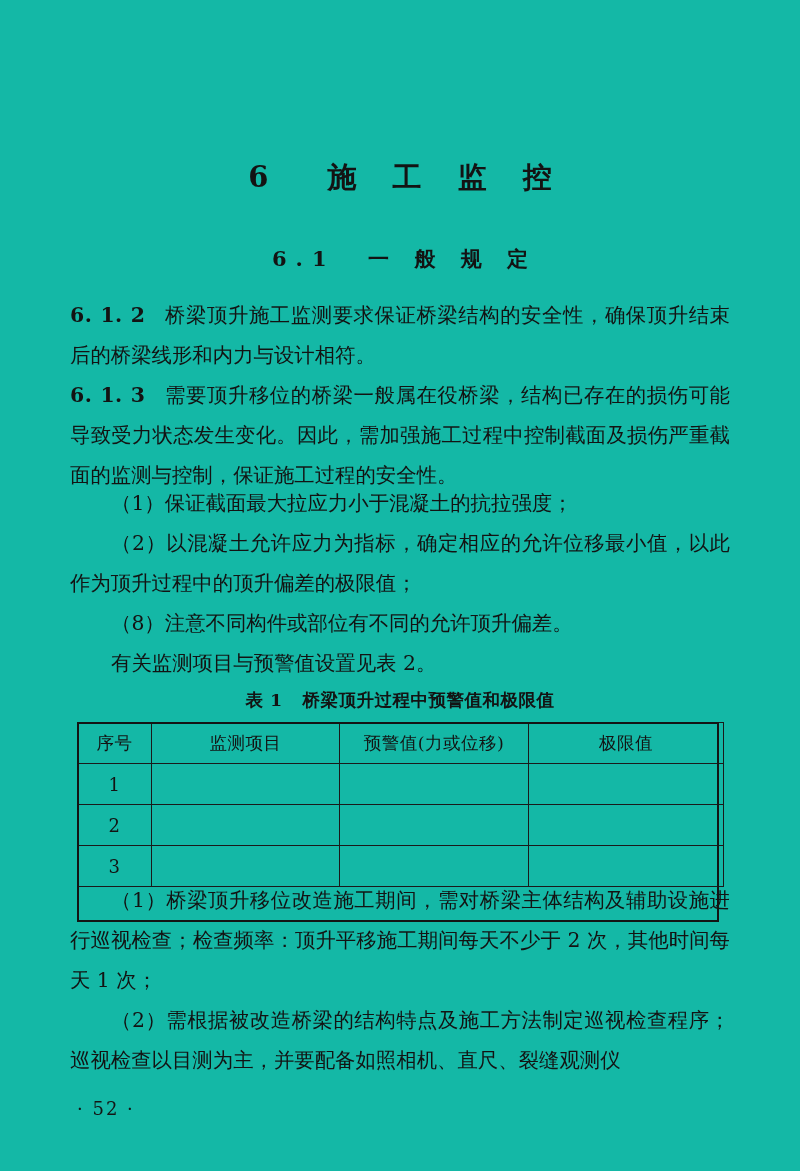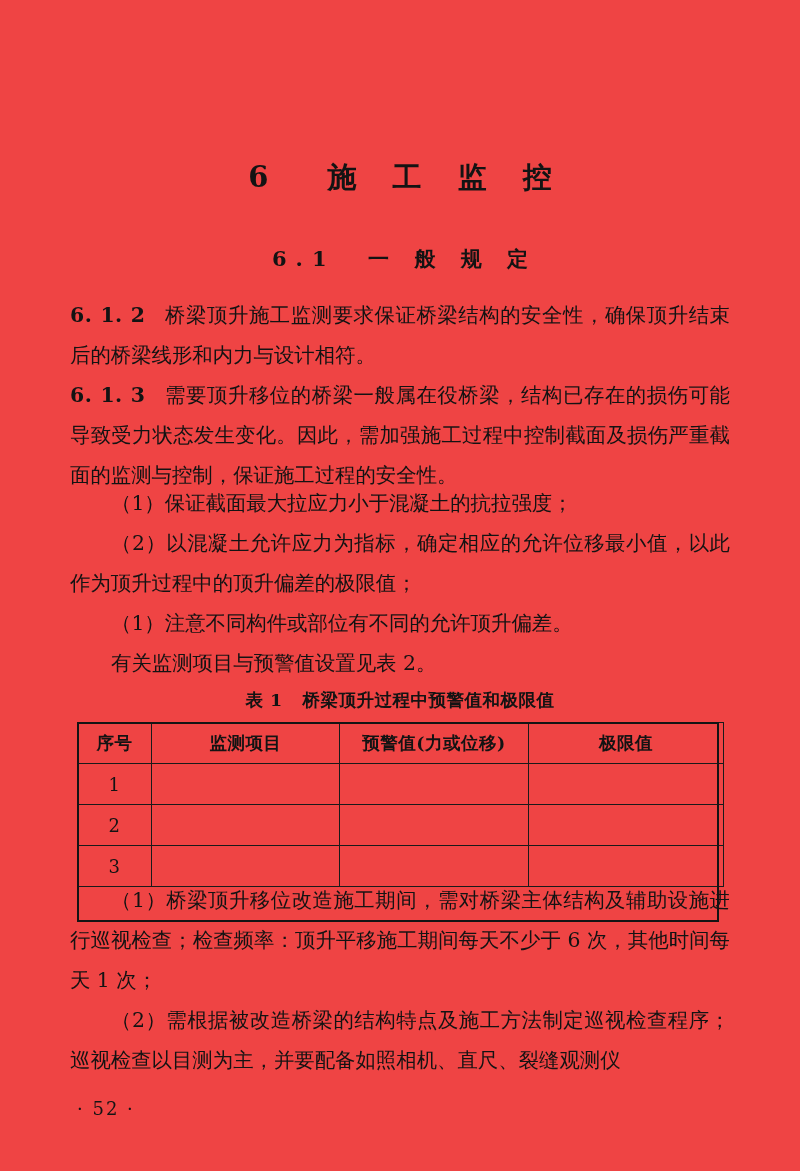--- a/index.html
+++ b/index.html
@@ -4,21 +4,21 @@
 <style>
   html, body {
     margin: 0;
     padding: 0;
     background: #ffffff;
   }
   .page {
     position: relative;
     width: 800px;
     height: 1171px;
-    background: #ef4444;
+    background: #14b8a6;
     font-family: "DejaVu Serif", "Liberation Serif", serif;
     color: #131313;
     overflow: hidden;
   }
 
   
   .chapter-title {
     position: absolute;
     top: 158px;
     left: 0;
@@ -96,21 +96,21 @@
     width: 642px;
     border-collapse: collapse;
     table-layout: fixed;
     font-size: 17.5px;
   }
   .warn-table td {
     border: 1px solid #1a1a1a;
     text-align: center;
     vertical-align: middle;
     padding: 0;
-    font-weight: bold;
+    font-weight: normal;
     letter-spacing: 0.5px;
   }
   .warn-table .hdr td { height: 40px; }
   .warn-table .bodyrow td {
     height: 40px;
     font-weight: normal;
     font-size: 18px;
   }
   .warn-table .col-seq  { width: 73px; }
   .warn-table .col-item { width: 187px; }
@@ -153,21 +153,21 @@
     <p><span class="p-num">6. 1. 2</span><span class="p-gap"></span><span>桥梁顶升施工监测要求保证桥梁结构的安全性，确保顶升结束后的桥梁线形和内力与设计相符。</span></p>
   </div>
 
   <div class="body-block" style="top: 375px;">
     <p><span class="p-num">6. 1. 3</span><span class="p-gap"></span><span>需要顶升移位的桥梁一般属在役桥梁，结构已存在的损伤可能导致受力状态发生变化。因此，需加强施工过程中控制截面及损伤严重截面的监测与控制，保证施工过程的安全性。</span></p>
   </div>
 
   <div class="body-block" style="top: 483px;">
     <p class="p-indent">（1）保证截面最大拉应力小于混凝土的抗拉强度；</p>
     <p class="p-indent">（2）以混凝土允许应力为指标，确定相应的允许位移最小值，以此作为顶升过程中的顶升偏差的极限值；</p>
-    <p class="p-indent">（1）注意不同构件或部位有不同的允许顶升偏差。</p>
+    <p class="p-indent">（8）注意不同构件或部位有不同的允许顶升偏差。</p>
     <p class="p-indent">有关监测项目与预警值设置见表 2。</p>
   </div>
 
   <div class="table-caption">表 1   桥梁顶升过程中预警值和极限值</div>
 
   <table class="warn-table">
     <tbody>
       <tr class="hdr">
         <td class="col-seq">序号</td>
         <td class="col-item">监测项目</td>
@@ -190,19 +190,19 @@
         <td>3</td>
         <td></td>
         <td></td>
         <td></td>
       </tr>
     </tbody>
   </table>
   <div class="table-frame"></div>
 
   <div class="body-block" style="top: 880px;">
-    <p class="p-indent">（1）桥梁顶升移位改造施工期间，需对桥梁主体结构及辅助设施进行巡视检查；检查频率：顶升平移施工期间每天不少于 6 次，其他时间每天 1 次；</p>
+    <p class="p-indent">（1）桥梁顶升移位改造施工期间，需对桥梁主体结构及辅助设施进行巡视检查；检查频率：顶升平移施工期间每天不少于 2 次，其他时间每天 1 次；</p>
     <p class="p-indent">（2）需根据被改造桥梁的结构特点及施工方法制定巡视检查程序；巡视检查以目测为主，并要配备如照相机、直尺、裂缝观测仪</p>
   </div>
 
   <div class="page-footer">· 52 ·</div>
 
 </div>
 
 </body></html>

